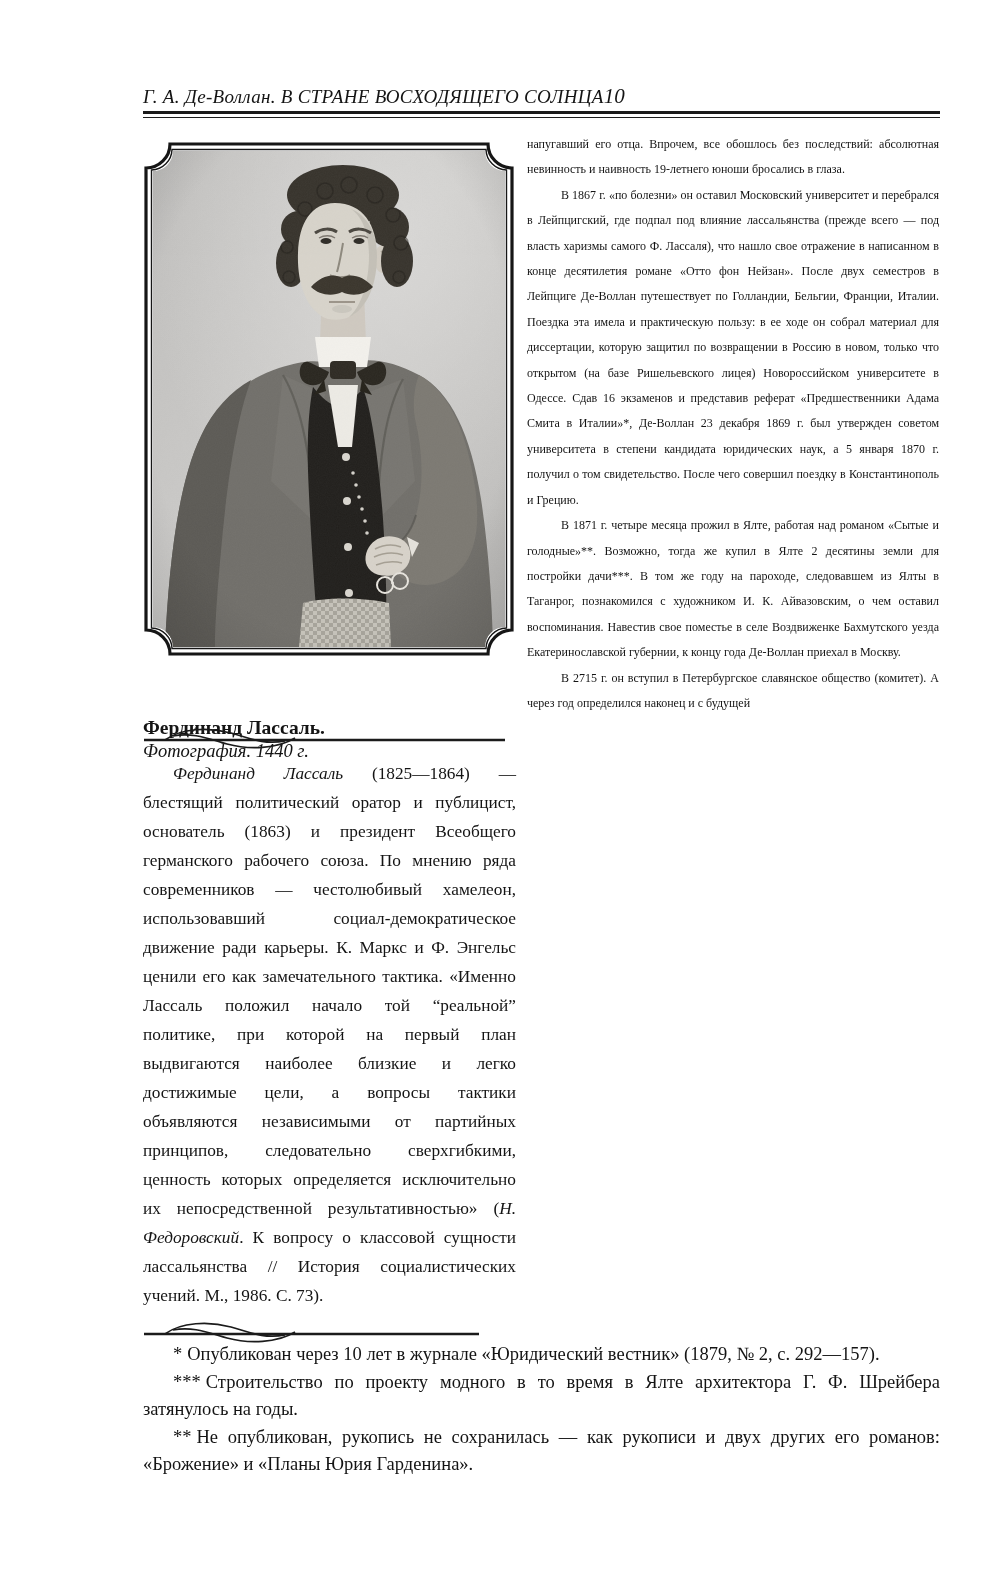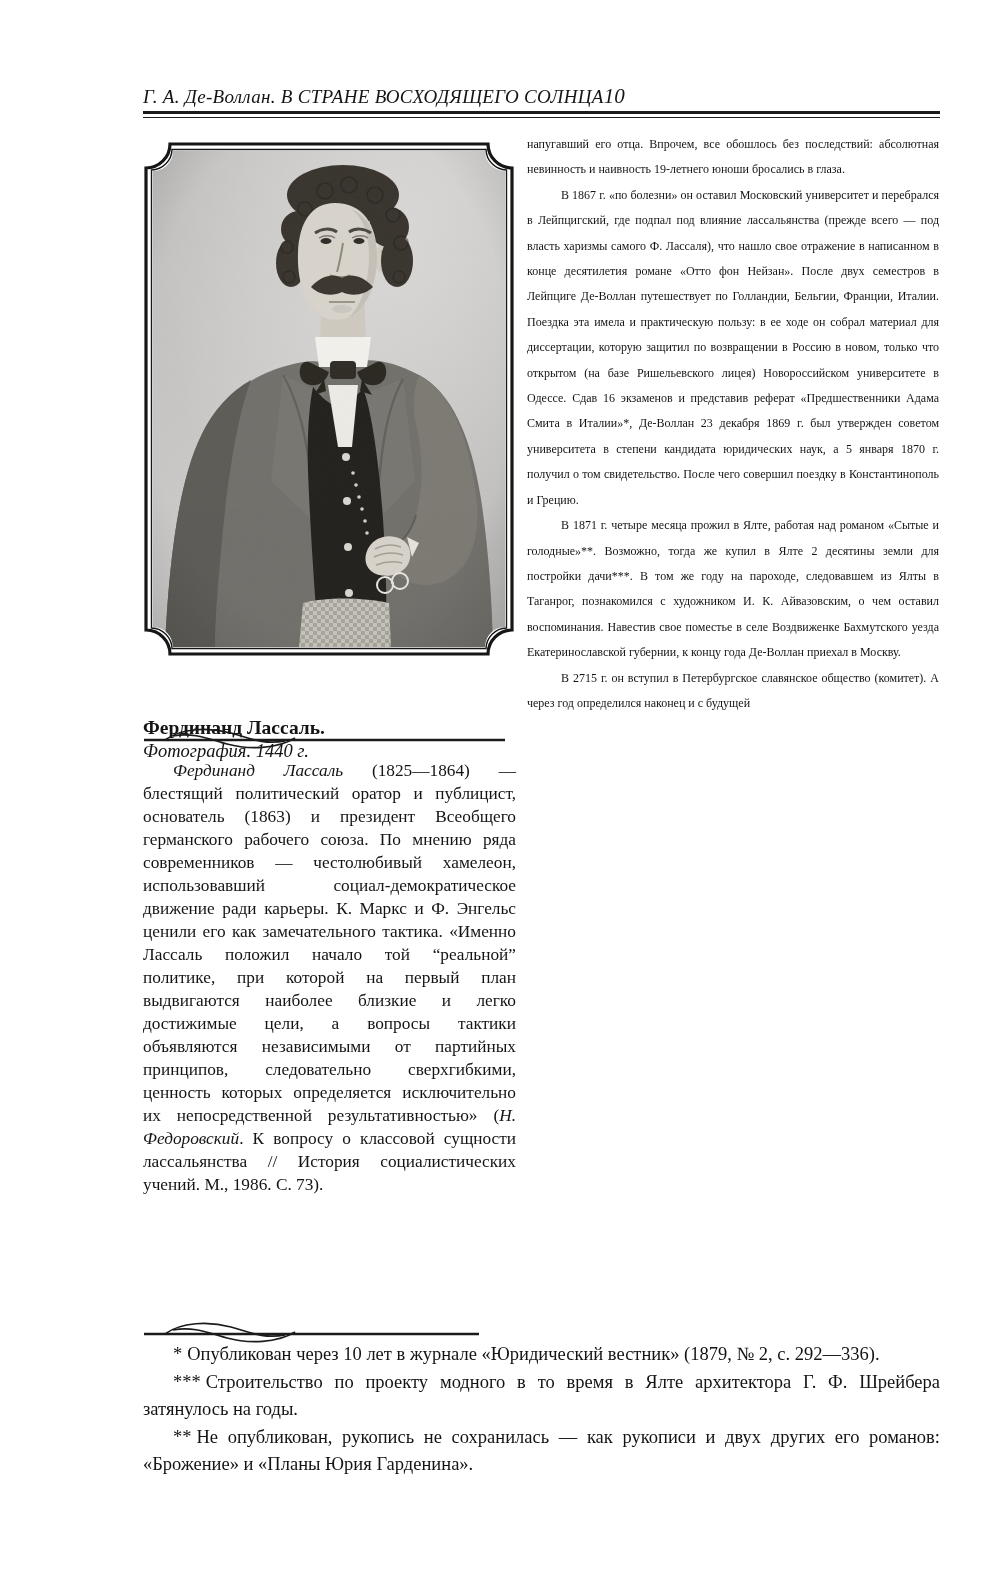--- a/index.html
+++ b/index.html
@@ -29,21 +29,21 @@
   
   .caption{position:absolute;left:143px;top:684px;width:372px;text-align:left;margin-top:32px;}
   .cap1{font-weight:bold;font-size:19.5px;line-height:24px;}
   .cap2{font-style:italic;font-size:18.5px;line-height:23px;}
   
   .div1{position:absolute;left:143px;top:724px;}
   .div2{position:absolute;left:143px;top:1318px;}
   
   .left-col{
     position:absolute;left:143px;top:759px;width:373px;
-    font-size:17.3px;line-height:23px;text-align:justify;
+    font-size:17.3px;line-height:29px;text-align:justify;
     hyphens:auto;-webkit-hyphens:auto;
   }
   .right-col{
     position:absolute;left:527px;top:132px;width:412px;
     font-size:12px;line-height:25.4px;text-align:justify;
     hyphens:auto;-webkit-hyphens:auto;
   }
   .right-col p, .left-col p, .footnotes p{margin:0;padding:0;}
   .right-col p.indent{text-indent:34px;}
   .left-col p.indent{text-indent:30px;}
@@ -224,18 +224,18 @@
   </div>
 
 
   <svg class="div2" width="340" height="28" viewBox="0 0 340 28">
     <line x1="1" y1="16" x2="336" y2="16" stroke="#1b1b1b" stroke-width="2.6"></line>
     <path d="M 22 16 C 38 4 66 3 88 9 C 106 14 120 21 142 17" stroke="#1b1b1b" stroke-width="1.7" fill="none"></path>
     <path d="M 152 14 C 134 25 106 26 84 20 C 66 15 50 8 30 12" stroke="#1b1b1b" stroke-width="1.7" fill="none"></path>
   </svg>
 
   <div class="footnotes">
-    <p><span class="fn-marker">*</span><span>Опубликован через 10 лет в журнале «Юридический вестник» (1879, № 2, с. 292—336).</span></p>
+    <p><span class="fn-marker">*</span><span>Опубликован через 10 лет в журнале «Юридический вестник» (1879, № 2, с. 292—157).</span></p>
     <p><span class="fn-marker">***</span><span>Строительство по проекту модного в то время в Ялте архитектора Г. Ф. Шрейбера затянулось на годы.</span></p>
     <p><span class="fn-marker">**</span><span>Не опубликован, рукопись не сохранилась — как рукописи и двух других его романов: «Брожение» и «Планы Юрия Гарденина».</span></p>
   </div>
 
 </div>
 
 </body></html>

